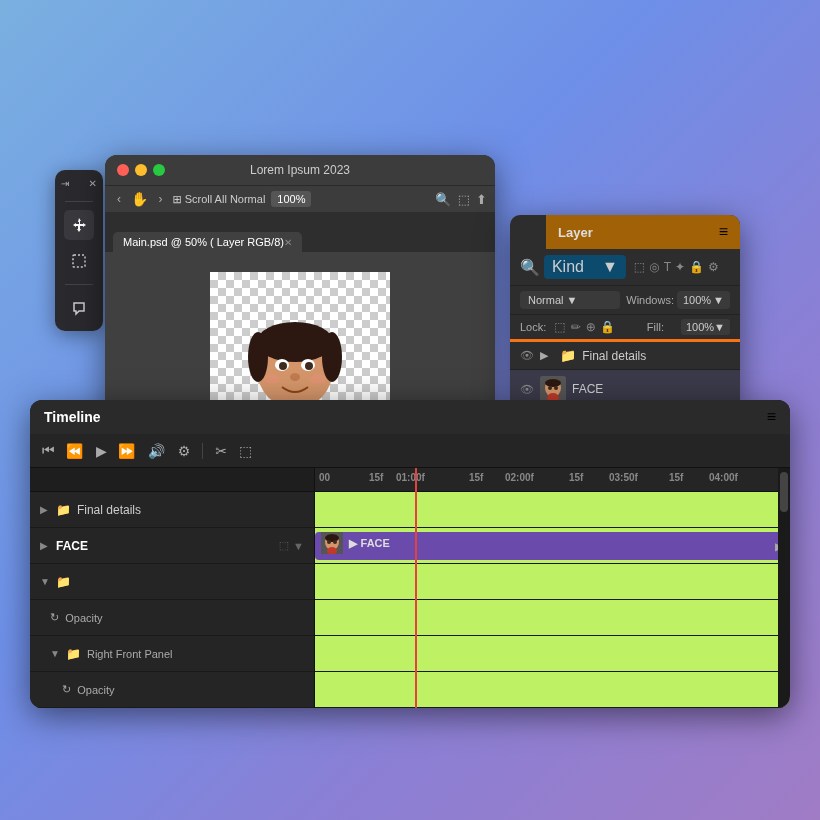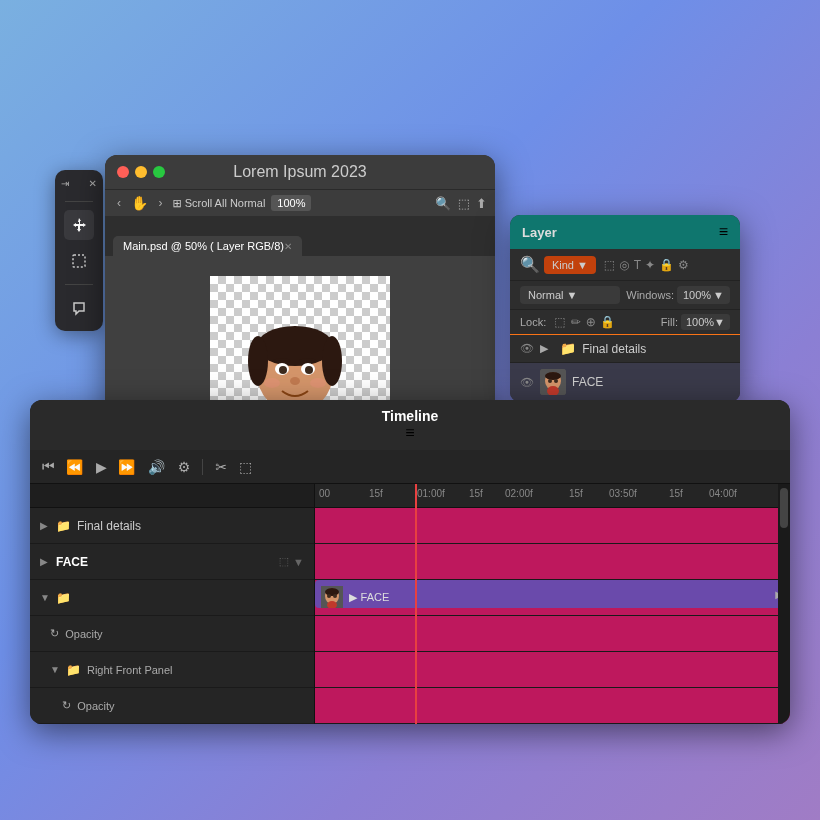--- a/index.html
+++ b/index.html
@@ -71,21 +71,21 @@
     .ps-titlebar {
       background: #3c3c3c;
       padding: 8px 12px;
       display: flex;
       align-items: center;
       justify-content: center;
       position: relative;
     }
     .ps-titlebar .title {
       color: #ccc;
-      font-size: 16px;
+      font-size: 12px;
     }
     .traffic-lights {
       position: absolute;
       left: 12px;
       display: flex;
       gap: 6px;
     }
     .tl { width: 12px; height: 12px; border-radius: 50%; }
     .tl.red { background: #ff5f57; }
     .tl.yellow { background: #ffbd2e; }
@@ -199,47 +199,48 @@
       position: absolute;
       top: 215px;
       right: 80px;
       width: 230px;
       background: #2d2d2d;
       border-radius: 10px;
       box-shadow: 0 8px 32px rgba(0,0,0,0.5);
       overflow: hidden;
     }
     .layer-header {
-      background: #0f766e;
+      background: #a16207;
       padding: 8px 12px;
       display: flex;
       align-items: center;
       justify-content: space-between;
+      margin-left: 36px;
     }
     .layer-header .title {
       color: #ddd;
       font-size: 13px;
       font-weight: 600;
     }
     .layer-search {
       padding: 6px 10px;
       display: flex;
       align-items: center;
       gap: 4px;
       border-bottom: 1px solid #222;
     }
     .layer-kind {
-      background: #c2410c;
-      color: #ccc;
-      font-size: 11px;
+      background: #0c4a6e;
+      color: #ccc;
+      font-size: 16px;
       padding: 3px 8px;
       border-radius: 4px;
       display: flex;
       align-items: center;
-      gap: 3px;
+      gap: 18px;
       cursor: pointer;
       white-space: nowrap;
     }
     .layer-controls {
       padding: 5px 10px;
       display: flex;
       align-items: center;
       gap: 6px;
       border-bottom: 1px solid #222;
     }
@@ -270,30 +271,30 @@
       border-radius: 4px;
       display: flex;
       align-items: center;
       gap: 2px;
     }
     .layer-lock-row {
       padding: 4px 10px;
       display: flex;
       align-items: center;
       gap: 8px;
-      border-bottom: 1px solid #f97316;
+      border-bottom: 3px solid #f97316;
       color: #aaa;
       font-size: 11px;
     }
     .lock-icons { display: flex; gap: 5px; color: #888; font-size: 12px; }
     .fill-group {
       margin-left: auto;
       display: flex;
       align-items: center;
-      gap: 3px;
+      gap: 17px;
     }
     .fill-val {
       background: #3a3a3a;
       color: #ccc;
       font-size: 11px;
       padding: 2px 5px;
       border-radius: 3px;
       display: flex;
       align-items: center;
     }
@@ -329,21 +330,20 @@
       border-radius: 12px;
       box-shadow: 0 8px 32px rgba(0,0,0,0.5);
       overflow: hidden;
     }
     .timeline-header {
       background: #2a2a2a;
       padding: 8px 14px;
       display: flex;
       align-items: center;
       justify-content: space-between;
-      flex-direction: column;
     }
     .timeline-header .title {
       color: #fff;
       font-size: 14px;
       font-weight: 700;
     }
     .timeline-controls {
       padding: 6px 10px;
       display: flex;
       align-items: center;
@@ -392,21 +392,22 @@
       font-size: 11px;
       cursor: pointer;
     }
     .tl-indent-1 { padding-left: 20px; }
     .tl-indent-2 { padding-left: 32px; }
 
     .timeline-tracks {
       flex: 1;
       position: relative;
       overflow: hidden;
-      background: #be185d;
+      background: #bef264;
+      font-weight: bold;
     }
     .timeline-ruler {
       height: 24px;
       background: #252525;
       display: flex;
       align-items: center;
       border-bottom: 1px solid #111;
       position: relative;
       overflow: hidden;
     }
@@ -423,22 +424,21 @@
       height: 36px;
       border-bottom: 1px solid #1a1a1a;
       position: relative;
     }
     .track-bar {
       position: absolute;
       height: 28px;
       top: 4px;
       border-radius: 4px;
       display: flex;
-      align-items: flex-end;
-      margin-top: 32px;
+      align-items: flex-start;
     }
     .track-bar.face-bar {
       background: #6a4aab;
       left: 0;
       right: 10px;
     }
     .track-bar-inner {
       display: flex;
       align-items: center;
       gap: 6px;
@@ -722,21 +722,21 @@
         <span style="color:#aaa;font-size:11px;">↻</span>
         <span class="tl-name small">Opacity</span>
       </div>
     </div>
 
     <div class="timeline-tracks">
       <div class="timeline-ruler">
 
         <span class="ruler-mark" style="left:4px;">00</span>
         <span class="ruler-mark" style="left:54px;">15f</span>
-        <span class="ruler-mark" style="left:102px;text-align:center;">01:00f</span>
+        <span class="ruler-mark" style="left:81px;text-align:center;">01:00f</span>
         <span class="ruler-mark" style="left:154px;">15f</span>
         <span class="ruler-mark" style="left:190px;">02:00f</span>
         <span class="ruler-mark" style="left:254px;">15f</span>
         <span class="ruler-mark" style="left:294px;">03:50f</span>
         <span class="ruler-mark" style="left:354px;">15f</span>
         <span class="ruler-mark" style="left:394px;">04:00f</span>
       </div>
       <div class="timeline-track-rows">
 
         <div class="track-row"></div>

